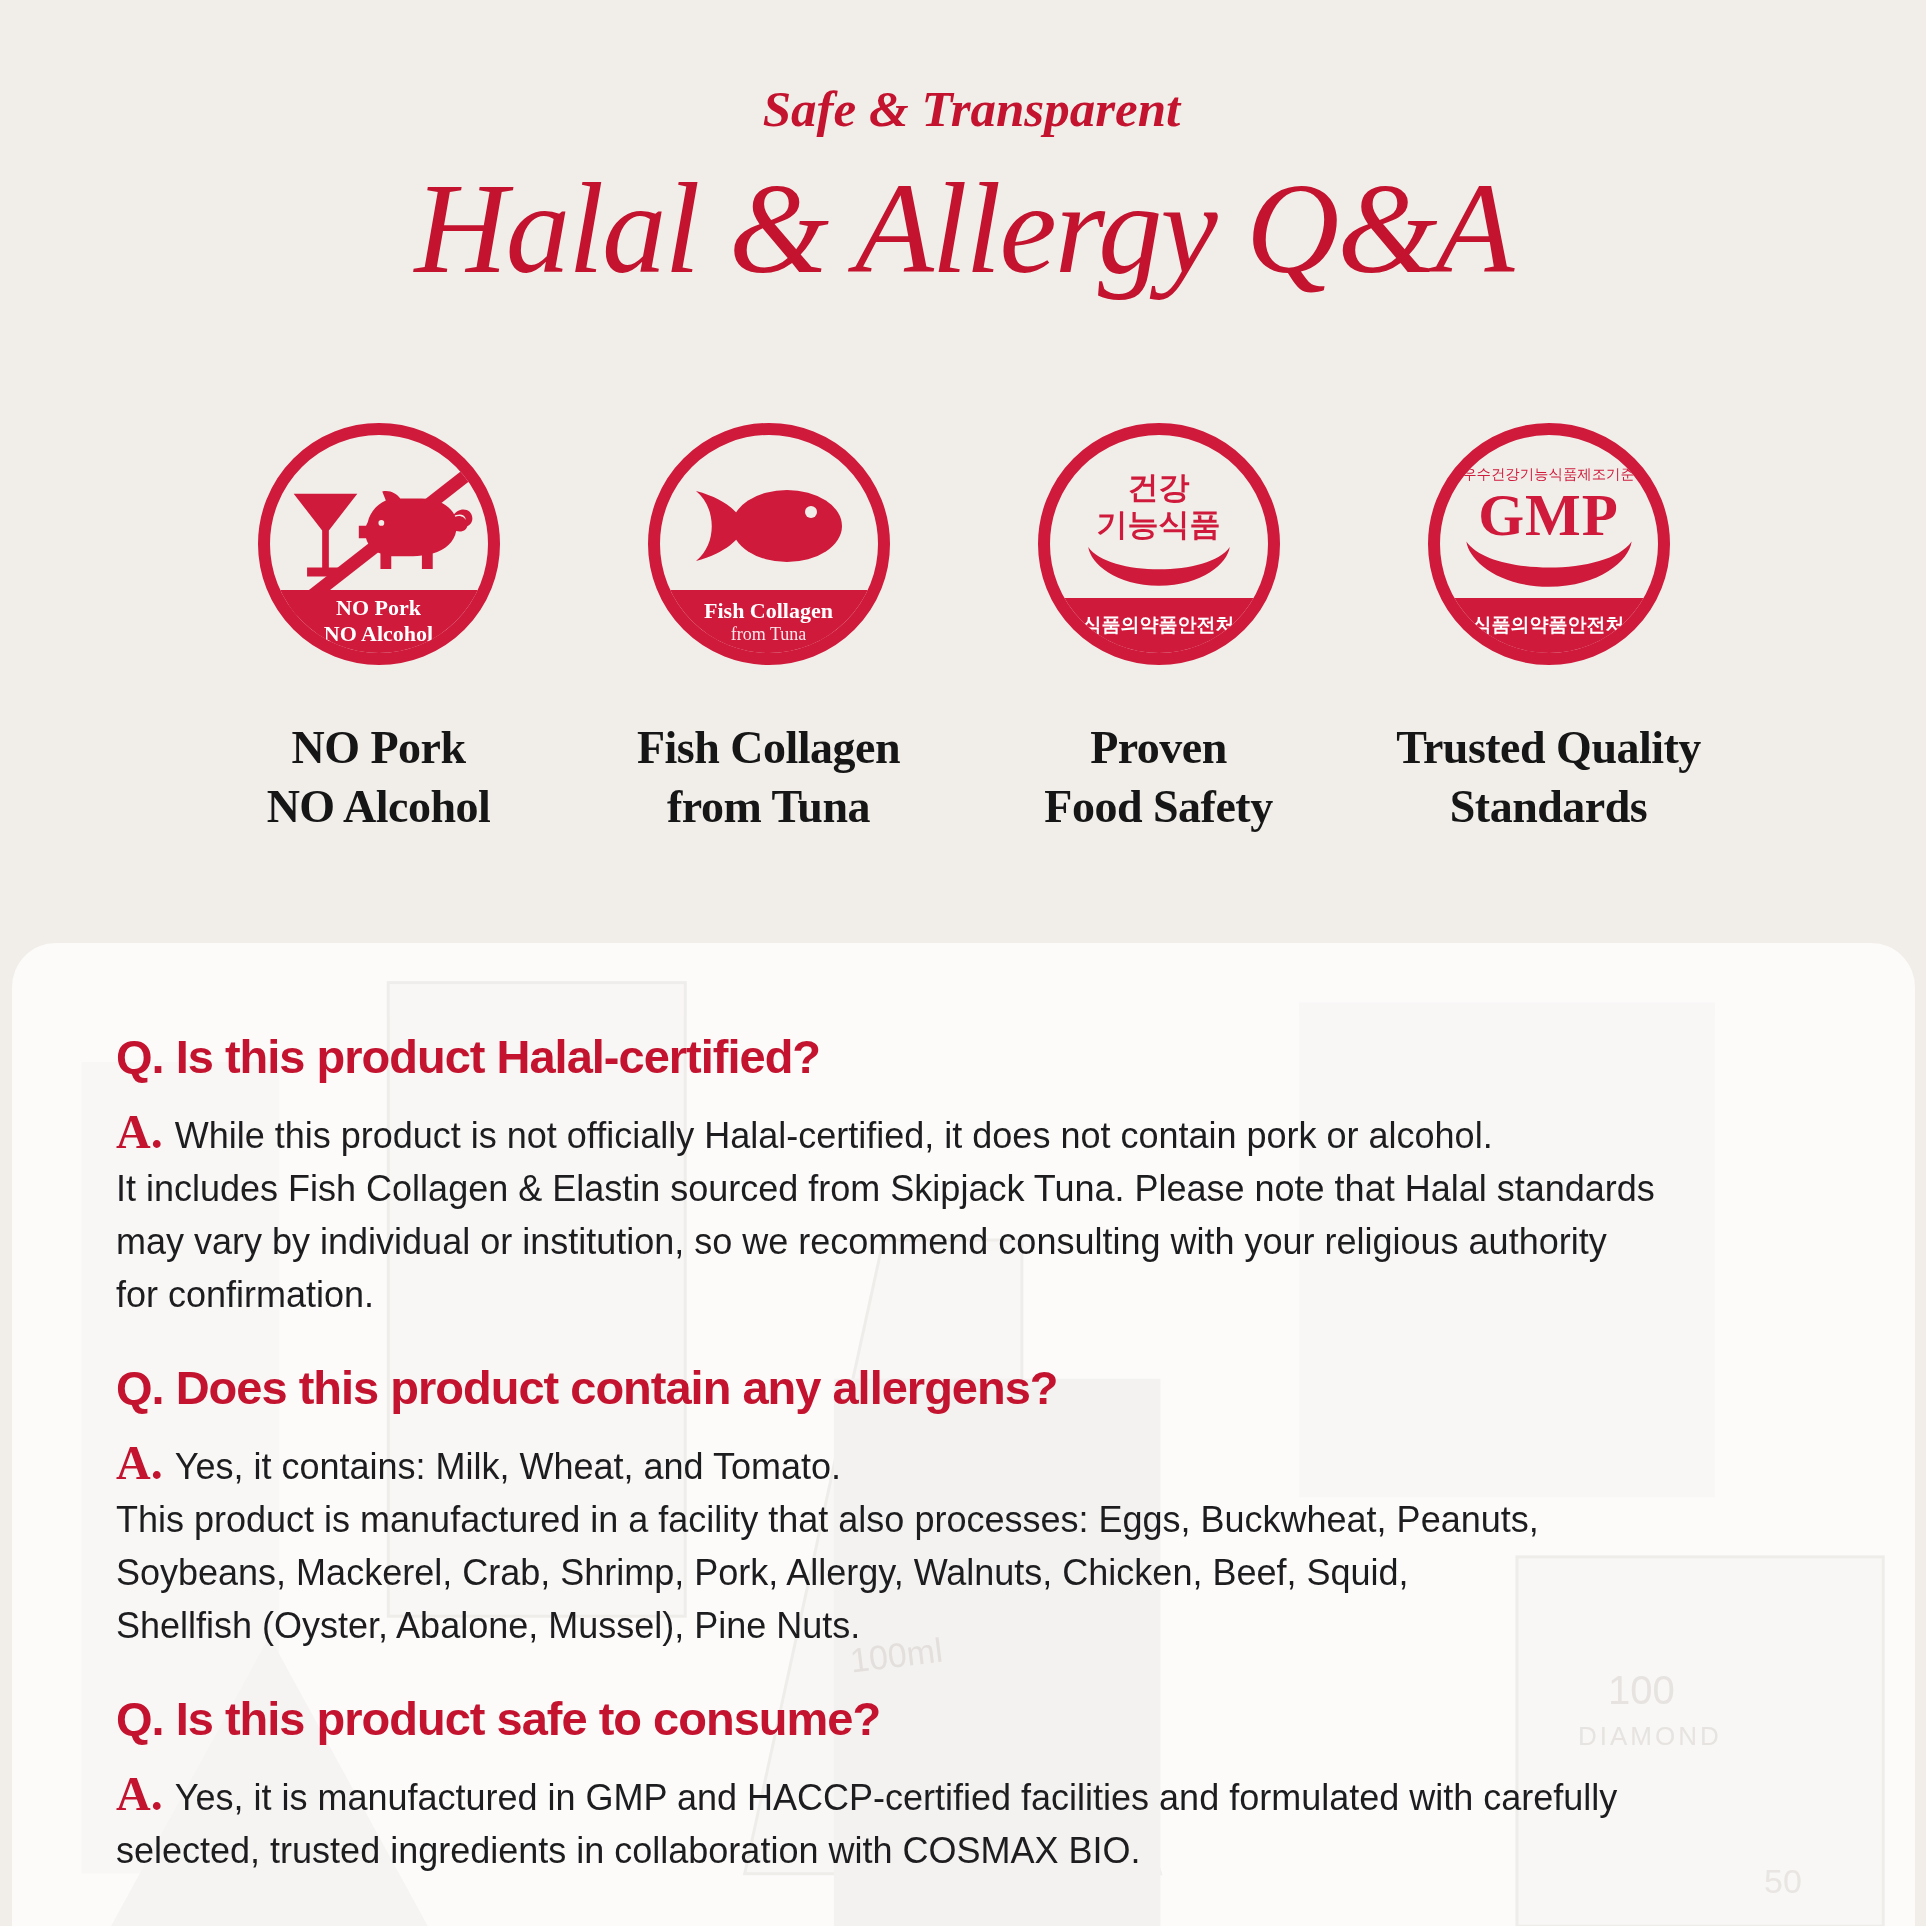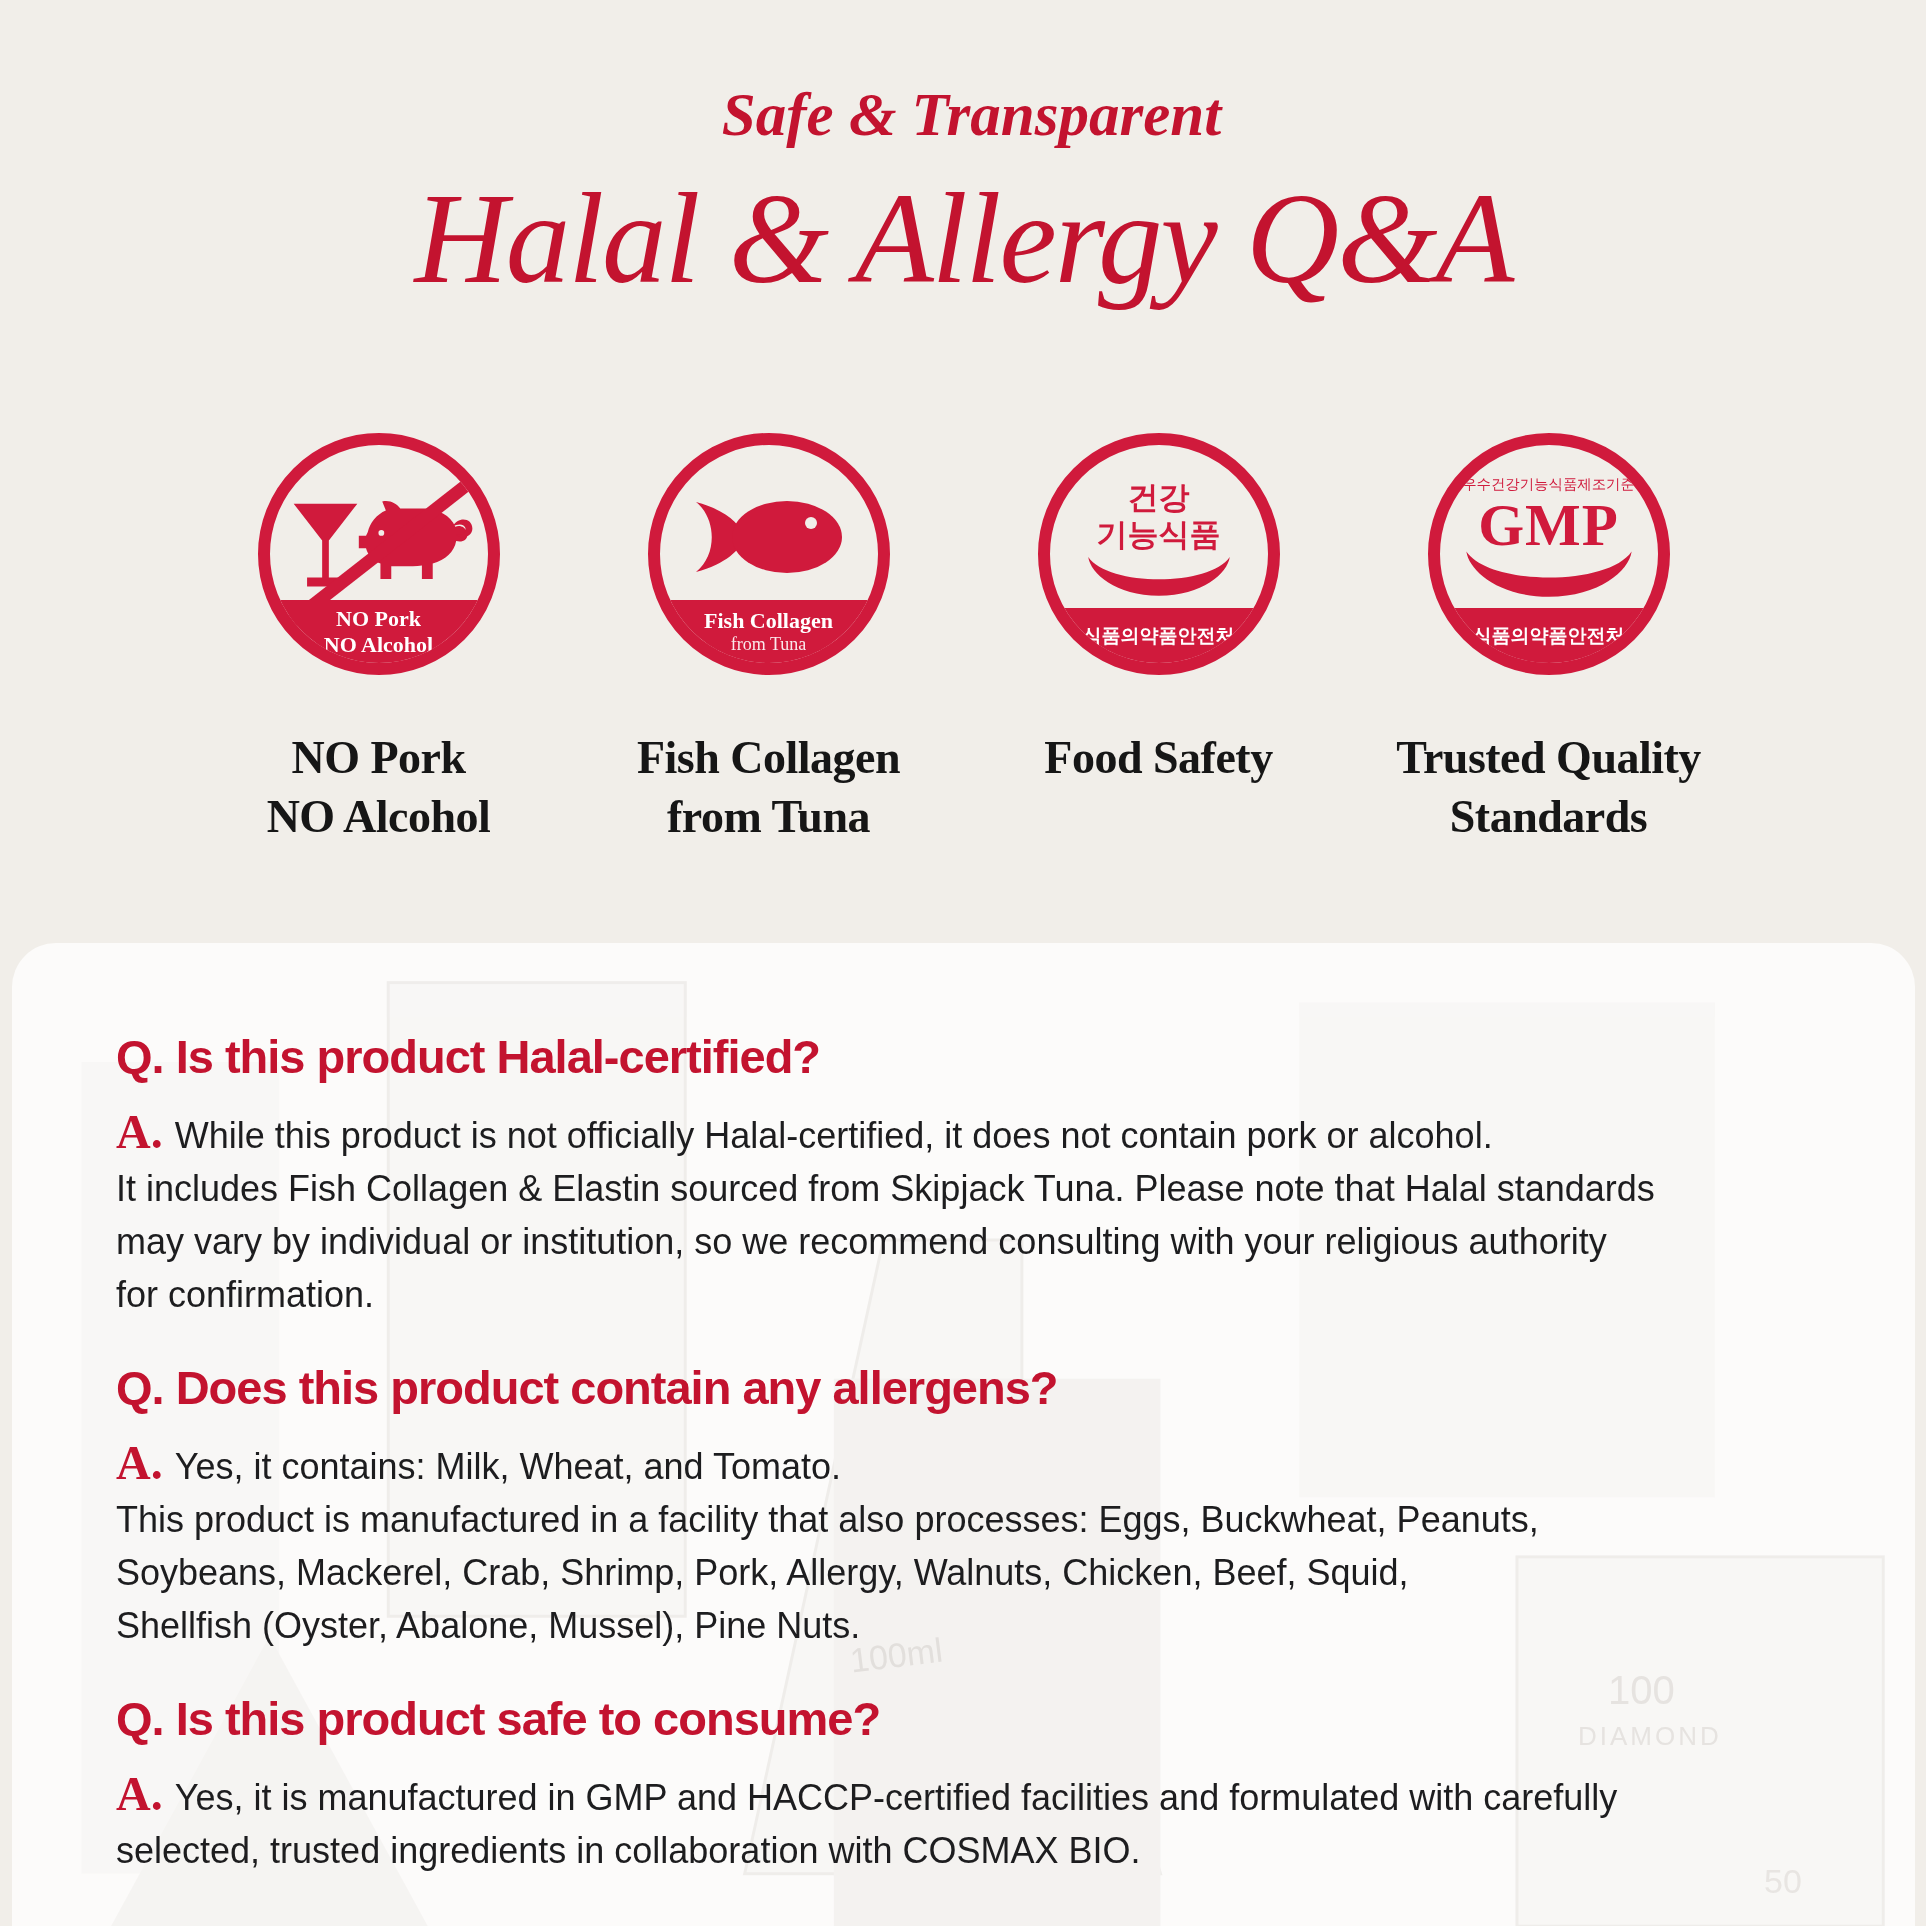--- a/index.html
+++ b/index.html
@@ -6,21 +6,21 @@
   html,body { background:#e8e4df; }
   .page {
     position:relative; width:1927px; height:1927px; overflow:hidden;
     background:var(--background,#F1EEE9);
     font-family:"Liberation Sans", sans-serif;
   }
   
   .hero { position:absolute; left:0; top:0; width:100%; padding-top:83px; text-align:center; }
   .eyebrow {
     font-family:"Liberation Serif", serif; font-style:italic; font-weight:700;
-    font-size:61px; line-height:1.05; color:var(--title-red,#C3132F);margin-left:16px;
+    font-size:51px; line-height:1.05; color:var(--title-red,#C3132F);margin-left:16px;
   }
   .main-title {
     margin-top:22px;
     font-family:"Liberation Serif", serif; font-style:italic; font-weight:400;
     font-size:129px; line-height:1.08; color:var(--title-red,#C3132F);
     letter-spacing:-2px;
   }
   
   .badges-row {
     margin-top:125px; display:flex; justify-content:center; gap:8px;
@@ -153,20 +153,21 @@
             <div>기능식품</div>
           </div>
           <svg class="swoosh3" viewBox="0 0 200 60">
             <path class="icon-fill" d="M5,4 C32,44 168,44 195,4 C192,26 158,56 100,56 C42,56 8,26 5,4 Z"></path>
           </svg>
           <div class="badge-banner single">
             <span class="b1">식품의약품안전처</span>
           </div>
         </div>
         <div class="badge-caption">
+          <div>Proven</div>
           <div>Food Safety</div>
         </div>
       </div>
 
       <div class="badge-col">
         <div class="badge-circle">
           <div class="gmp-top">우수건강기능식품제조기준</div>
           <div class="gmp-main">GMP</div>
           <svg class="swoosh4" viewBox="0 0 200 60">
             <path class="icon-fill" d="M5,4 C32,44 168,44 195,4 C192,26 158,56 100,56 C42,56 8,26 5,4 Z"></path>

